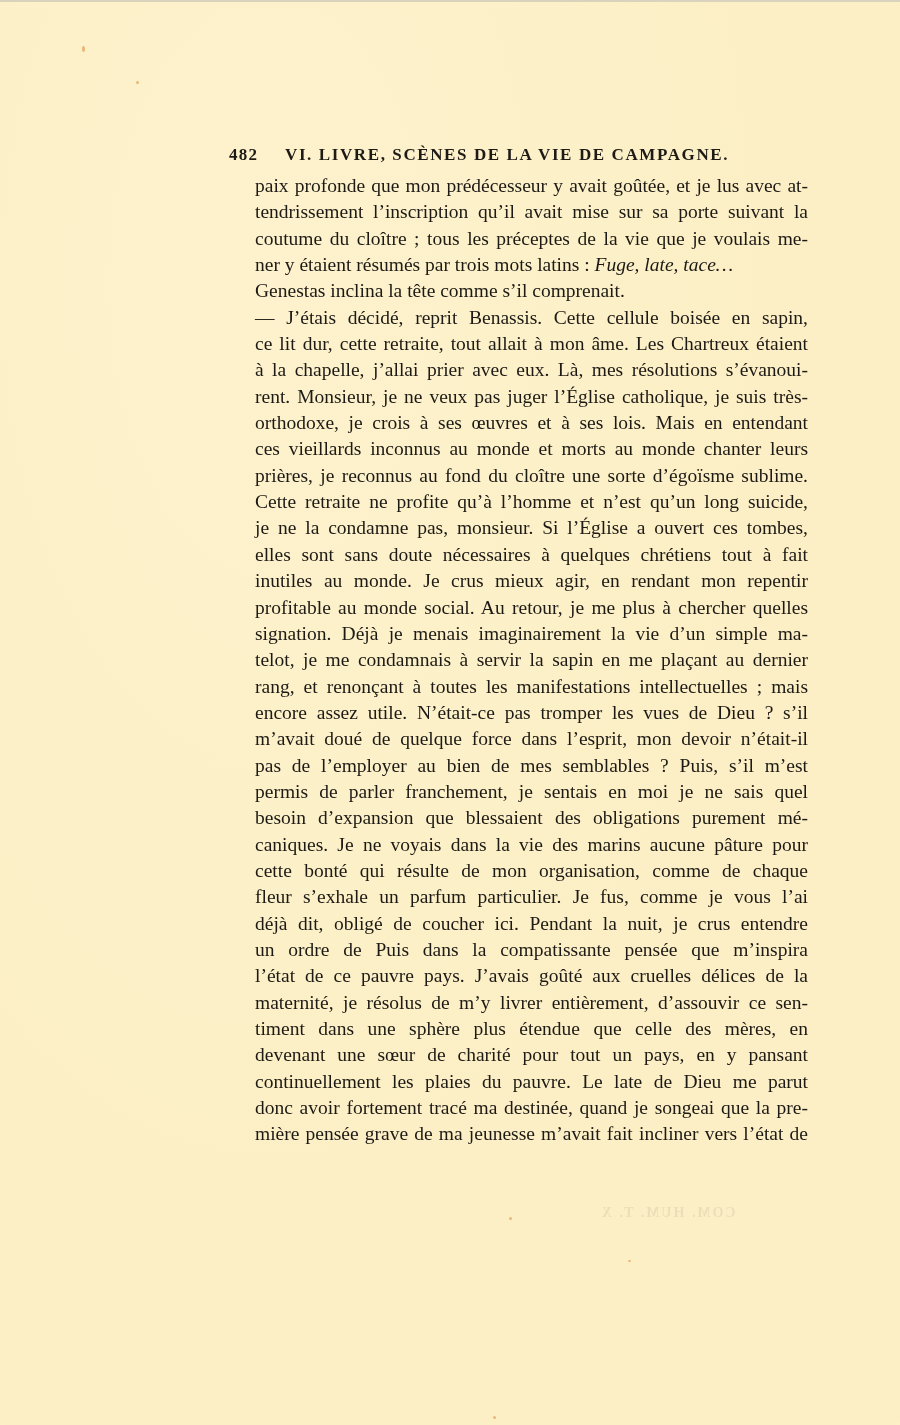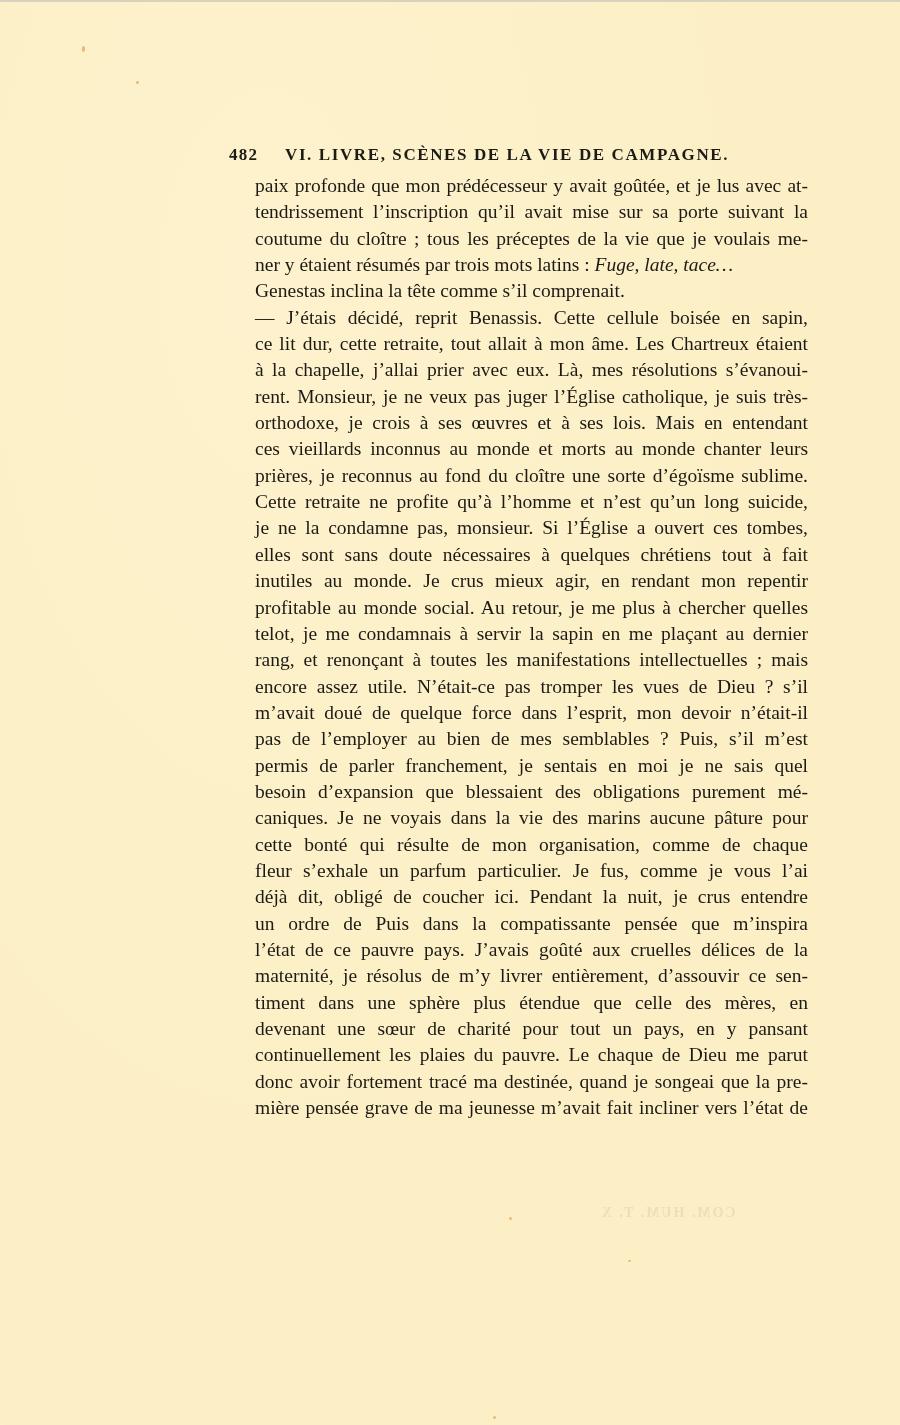--- a/index.html
+++ b/index.html
@@ -112,37 +112,38 @@
       <div class="line">à la chapelle, j’allai prier avec eux. Là, mes résolutions s’évanoui-</div>
       <div class="line">rent. Monsieur, je ne veux pas juger l’Église catholique, je suis très-</div>
       <div class="line">orthodoxe, je crois à ses œuvres et à ses lois. Mais en entendant</div>
       <div class="line">ces vieillards inconnus au monde et morts au monde chanter leurs</div>
       <div class="line">prières, je reconnus au fond du cloître une sorte d’égoïsme sublime.</div>
       <div class="line">Cette retraite ne profite qu’à l’homme et n’est qu’un long suicide,</div>
       <div class="line">je ne la condamne pas, monsieur. Si l’Église a ouvert ces tombes,</div>
       <div class="line">elles sont sans doute nécessaires à quelques chrétiens tout à fait</div>
       <div class="line">inutiles au monde. Je crus mieux agir, en rendant mon repentir</div>
       <div class="line">profitable au monde social. Au retour, je me plus à chercher quelles</div>
+      <div class="line">signation. Déjà je menais imaginairement la vie d’un simple ma-</div>
       <div class="line">telot, je me condamnais à servir la sapin en me plaçant au dernier</div>
       <div class="line">rang, et renonçant à toutes les manifestations intellectuelles ; mais</div>
       <div class="line">encore assez utile. N’était-ce pas tromper les vues de Dieu ? s’il</div>
       <div class="line">m’avait doué de quelque force dans l’esprit, mon devoir n’était-il</div>
       <div class="line">pas de l’employer au bien de mes semblables ? Puis, s’il m’est</div>
       <div class="line">permis de parler franchement, je sentais en moi je ne sais quel</div>
       <div class="line">besoin d’expansion que blessaient des obligations purement mé-</div>
       <div class="line">caniques. Je ne voyais dans la vie des marins aucune pâture pour</div>
       <div class="line">cette bonté qui résulte de mon organisation, comme de chaque</div>
       <div class="line">fleur s’exhale un parfum particulier. Je fus, comme je vous l’ai</div>
       <div class="line">déjà dit, obligé de coucher ici. Pendant la nuit, je crus entendre</div>
       <div class="line">un ordre de Puis dans la compatissante pensée que m’inspira</div>
       <div class="line">l’état de ce pauvre pays. J’avais goûté aux cruelles délices de la</div>
       <div class="line">maternité, je résolus de m’y livrer entièrement, d’assouvir ce sen-</div>
       <div class="line">timent dans une sphère plus étendue que celle des mères, en</div>
       <div class="line">devenant une sœur de charité pour tout un pays, en y pansant</div>
-      <div class="line">continuellement les plaies du pauvre. Le chaque de Dieu me parut</div>
+      <div class="line">continuellement les plaies du pauvre. Le late de Dieu me parut</div>
       <div class="line">donc avoir fortement tracé ma destinée, quand je songeai que la pre-</div>
       <div class="line">mière pensée grave de ma jeunesse m’avait fait incliner vers l’état de</div>
     </div>
 
   <div class="show-through">COM. HUM. T. X</div>
 
   <div class="speck" style="left:82px;top:46px;width:3px;height:6px;"></div>
   <div class="speck" style="left:136px;top:81px;width:3px;height:3px;"></div>
   <div class="speck" style="left:509px;top:1217px;width:3px;height:3px;"></div>
   <div class="speck" style="left:628px;top:1260px;width:3px;height:2px;"></div>

